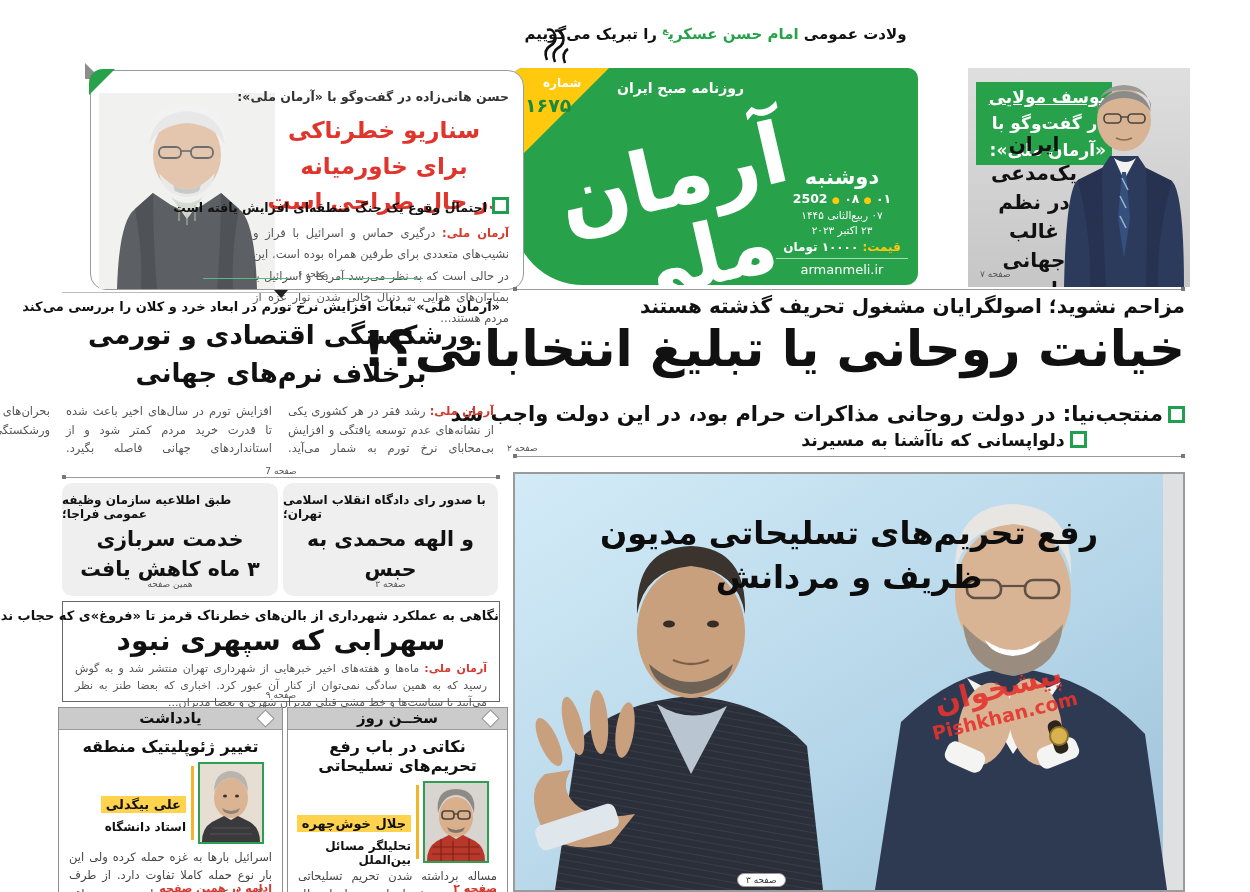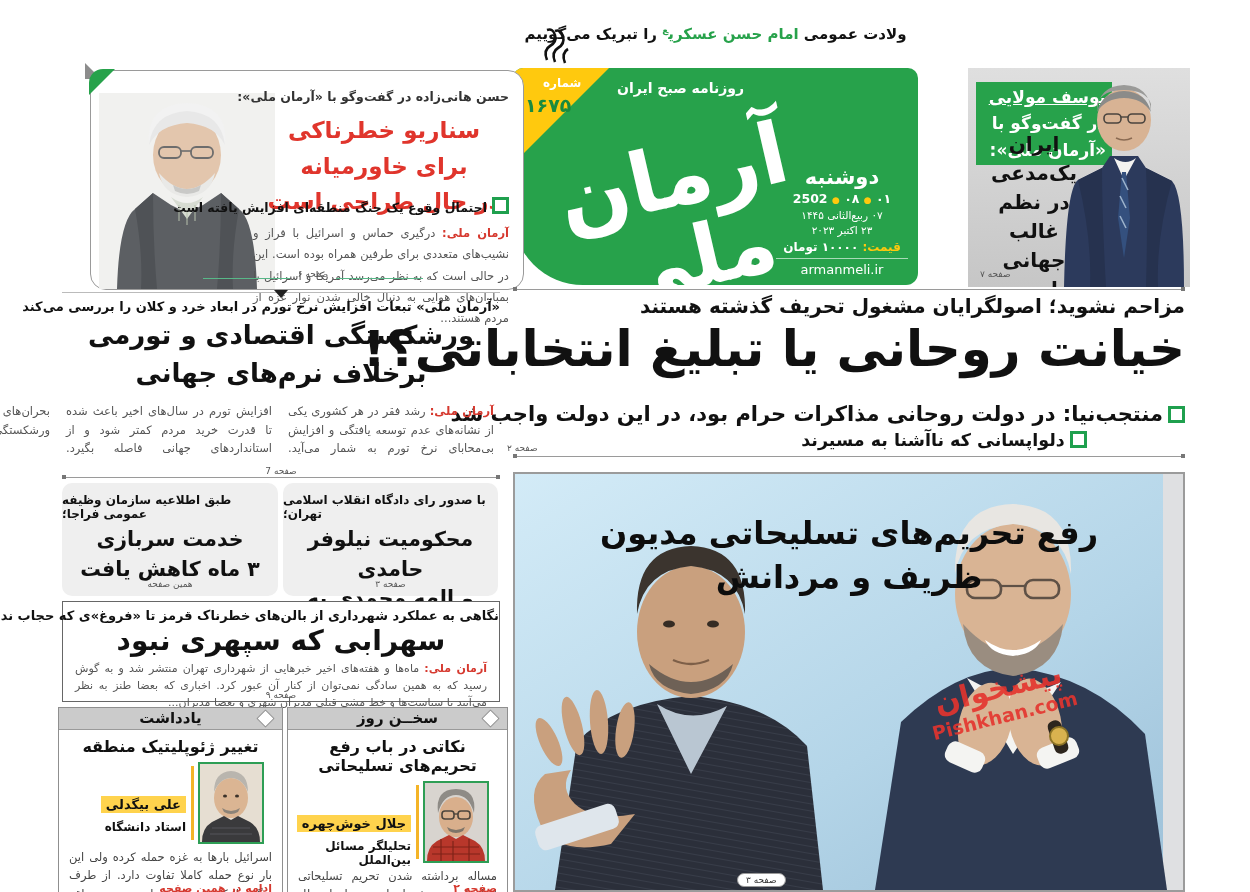--- a/index.html
+++ b/index.html
@@ -268,21 +268,20 @@
     <span class="lead-red">آرمان ملی:</span>
     <span>رشد فقر در هر کشوری یکی از نشانه‌های عدم توسعه یافتگی و افزایش بی‌محابای نرخ تورم به شمار می‌آید. افزایش تورم در سال‌های اخیر باعث شده تا قدرت خرید مردم کمتر شود و از استانداردهای جهانی</span>
     <span>فاصله بگیرد. بحران‌های اقتصادی در سال‌های اخیر باعث ورشکستگی بسیاری از بنگاه‌های اقتصادی شده و میزان افزایش حقوق‌های تناسبی با میزان رشد فزاینده تورم ندارد.</span>
   </div>
   <div class="abs eco-page pagetag c">صفحه 7</div>
   <div class="abs rule eco-rule-bot"></div>
 
   <div class="abs graybox gb-court">
     <div class="gb-kicker">با صدور رای دادگاه انقلاب اسلامی تهران؛</div>
     <div class="gb-hl">
-      <div>محکومیت نیلوفر حامدی</div>
       <div>و الهه محمدی به حبس</div>
     </div>
     <div class="gb-page pagetag">صفحه ۳</div>
   </div>
   <div class="abs graybox gb-mil">
     <div class="gb-kicker">طبق اطلاعیه سازمان وظیفه عمومی فراجا؛</div>
     <div class="gb-hl">
       <div>خدمت سربازی</div>
       <div>۳ ماه کاهش یافت</div>
     </div>

